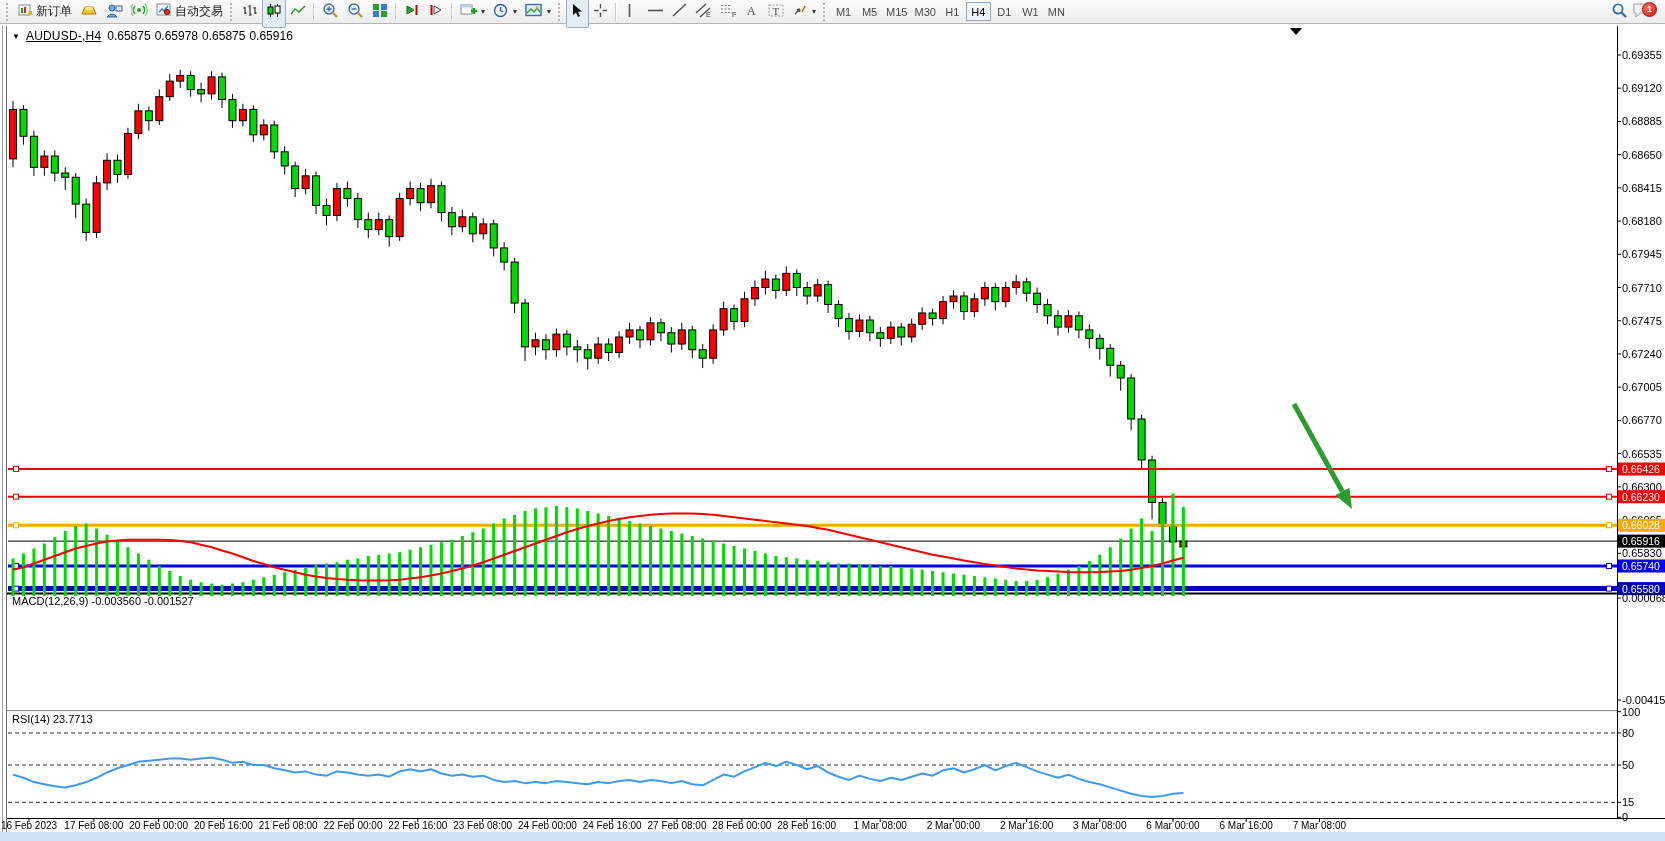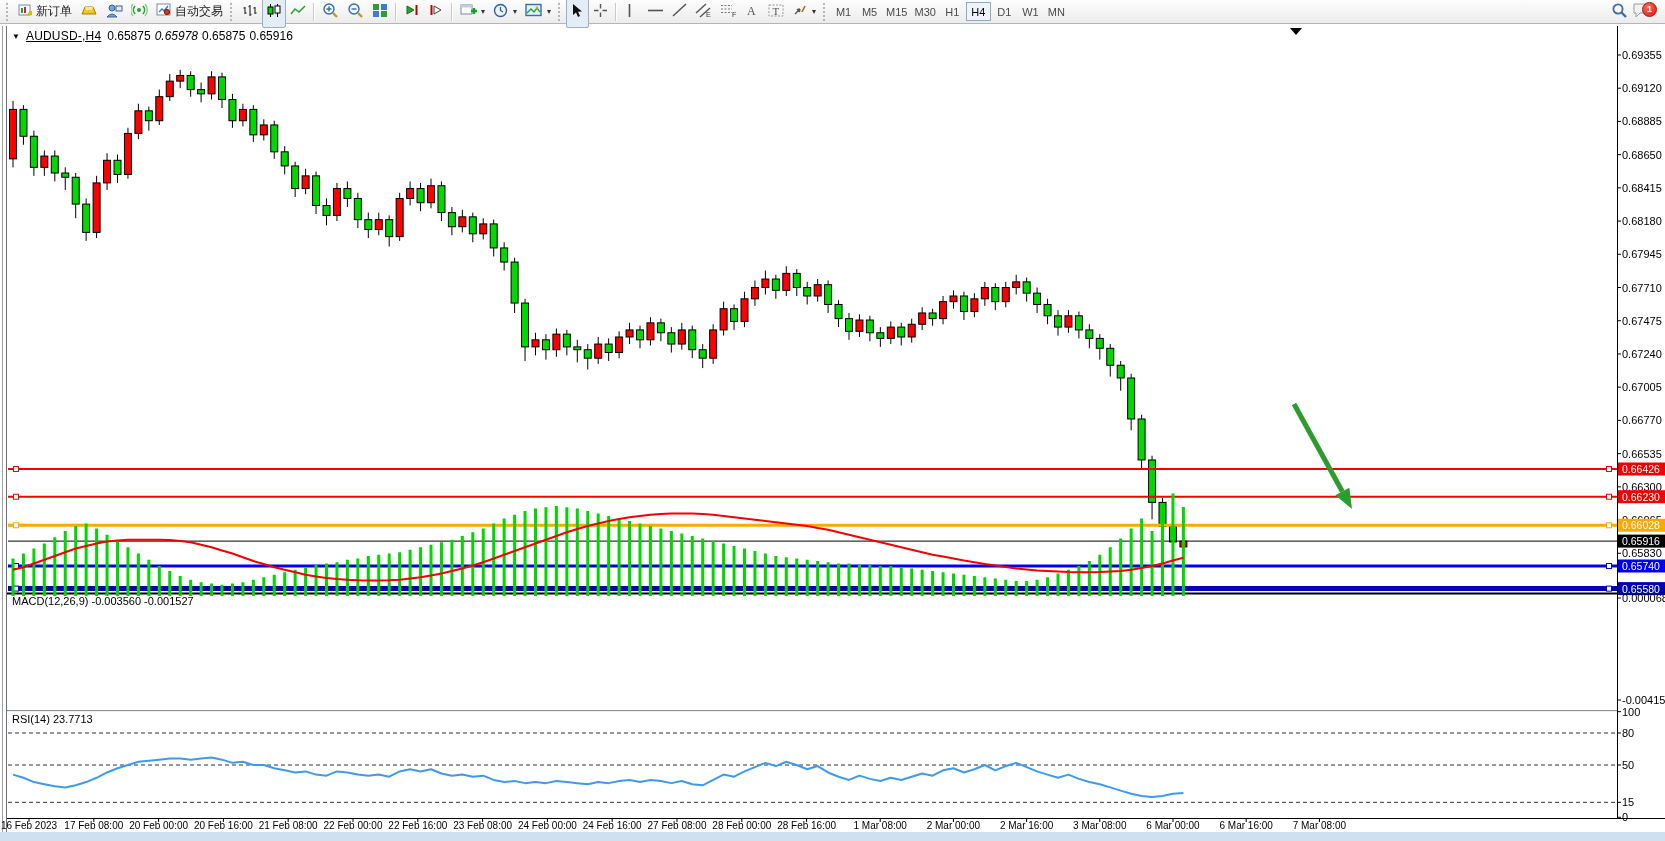--- a/index.html
+++ b/index.html
@@ -296,21 +296,21 @@
         </svg>
     </span>
     <span class="badge">1</span>
   </div>
 </div>
 
 <div class="chart-header">
   <span class="tri">▼</span>
   <span style="letter-spacing:0.2px;text-decoration:underline;">AUDUSD-,H4</span>
   <span>0.65875</span>
-    <span style="margin-left:-2px;font-style:italic;">0.65978</span>
+    <span style="margin-left:-2px;">0.65978</span>
     <span style="margin-left:-2px;">0.65875</span>
     <span style="margin-left:-2px;">0.65916</span>
 </div>
 
 <svg id="chart-svg" width="1665" height="841">
     <rect x="0" y="24" width="1665" height="808" fill="#ffffff"></rect>
     <rect x="0" y="832" width="1665" height="9" fill="#cfe0f3"></rect>
     <line x1="2.5" y1="26" x2="2.5" y2="832" stroke="#9aa0a6"></line>
     <line x1="6.5" y1="26" x2="6.5" y2="832" stroke="#6b7075"></line>
     <g>

